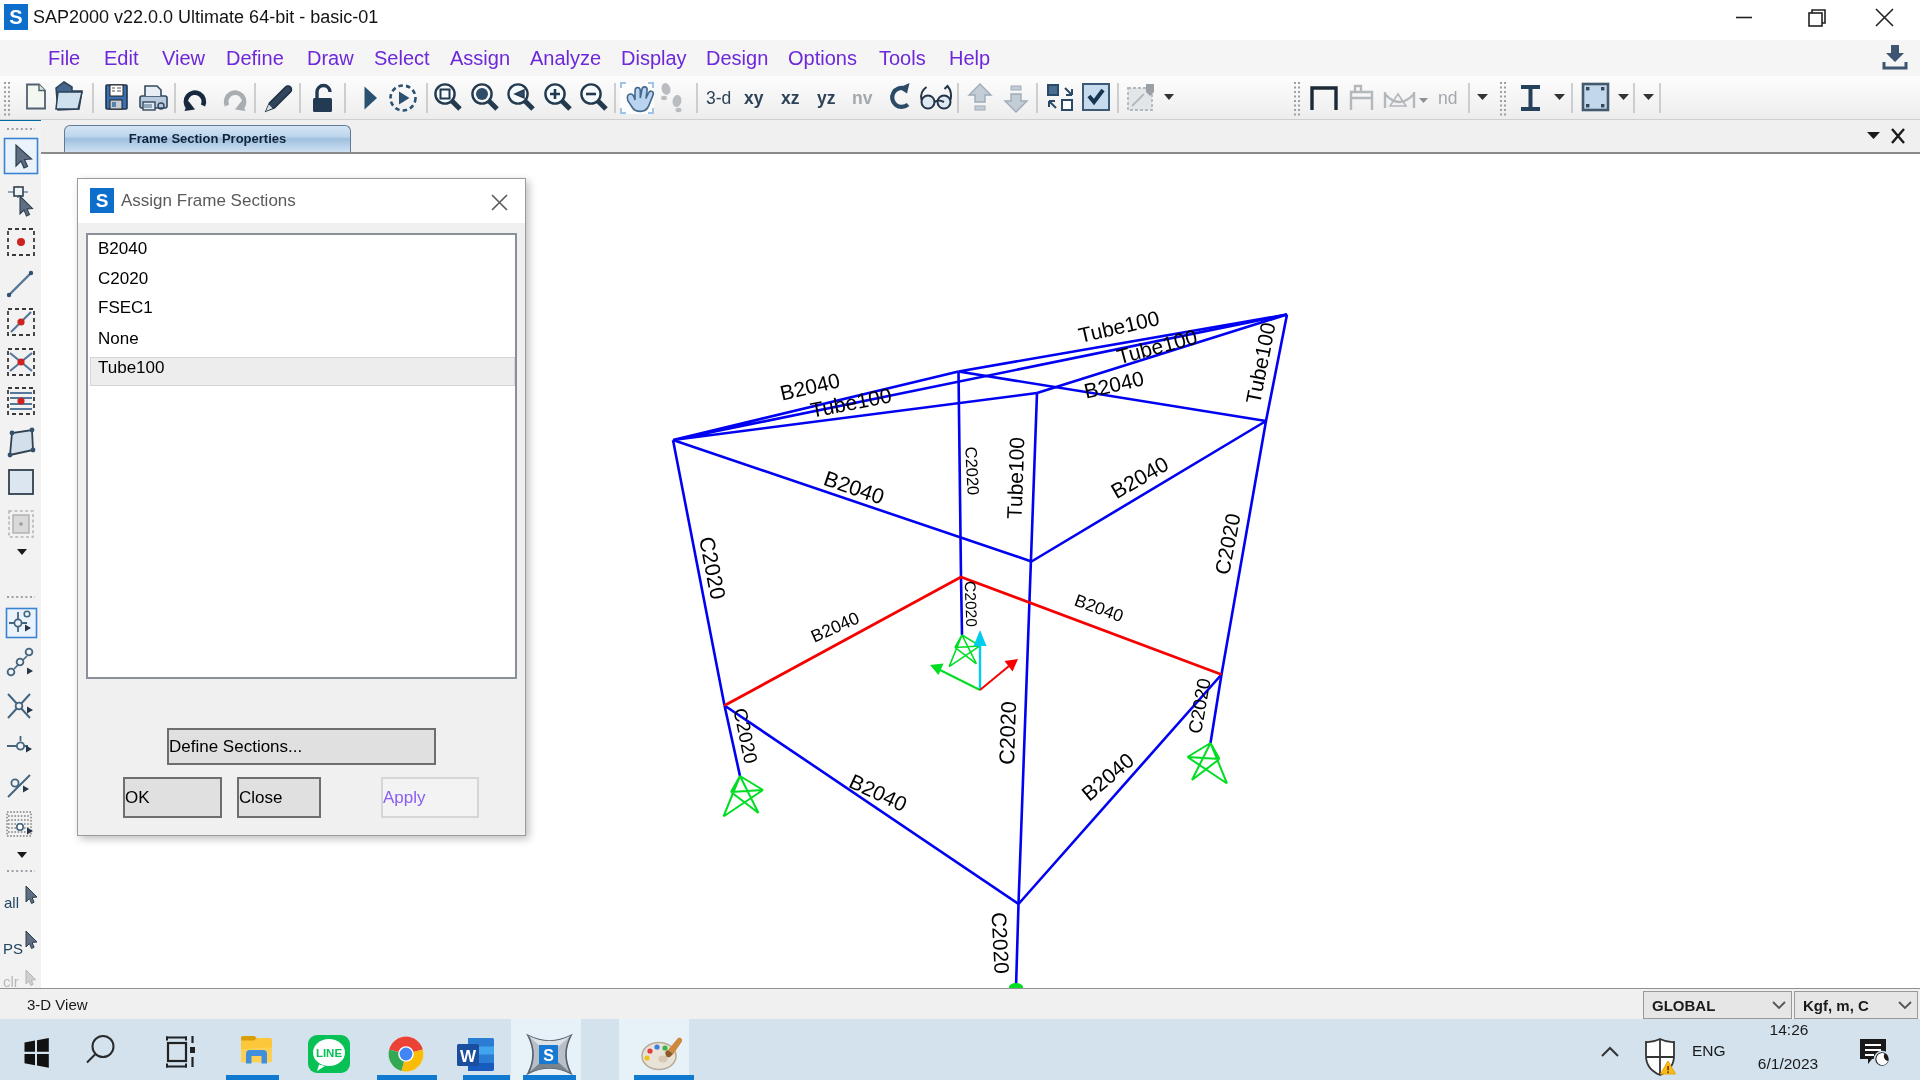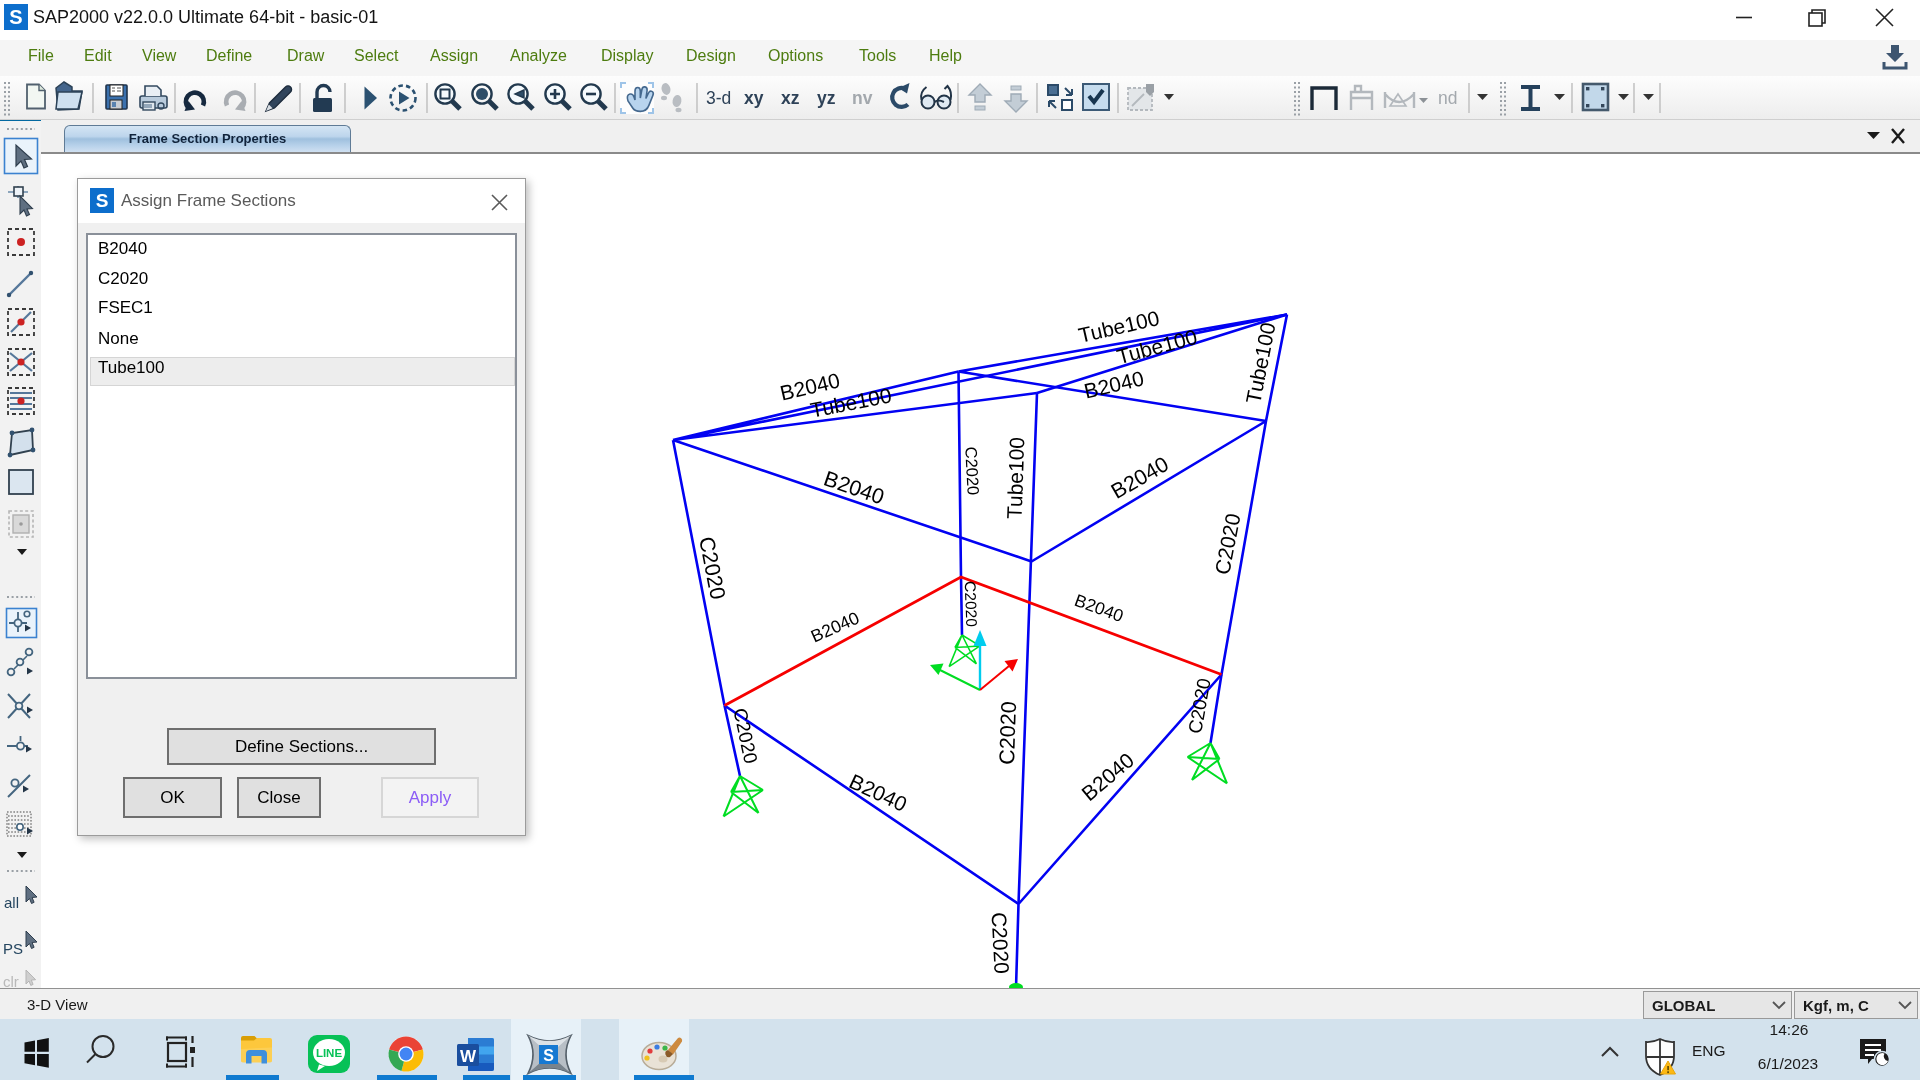--- a/index.html
+++ b/index.html
@@ -7,21 +7,21 @@
 #app { position:relative; width:1920px; height:1080px; }
 .abs { position:absolute; }
 
 
 #titlebar { left:0; top:0; width:1920px; height:40px; background:#fff; }
 #titlelogo { left:4px; top:4px; width:24px; height:26px; background:#0d6ecc; color:#fff; font-weight:bold; font-size:20px; text-align:center; line-height:26px; }
 #titletext { left:33px; top:7px; font-size:18px; color:#141414; }
 
 
 #menubar { left:0; top:40px; width:1920px; height:36px; background:#f5f5f5; }
-.menuitem { position:absolute; top:7px; font-size:16px; color:#4d7c0f; }
+.menuitem { position:absolute; top:7px; font-size:20px; color:#6d28d9;margin-left:20px; }
 
 
 #toolbar { left:0; top:76px; width:1920px; height:44px; background:linear-gradient(#fdfdfd,#ededed); border-bottom:1px solid #cfcfcf; }
 
 
 #sidebar { left:0; top:120px; width:53px; height:868px; background:#f2f2f2; border-right:1px solid #9e9e9e; border-top:1px solid #0369a1; }
 
 
 #tabstrip { left:41px; top:120px; width:1879px; height:34px; background:#f0f0f0; border-bottom:2px solid #8a8a8a; }
 #tab { position:absolute; left:23px; top:5px; width:287px; height:27px; border:1px solid #5f7b96; border-bottom:none; border-radius:6px 6px 0 0; background:linear-gradient(#d4e5f4 0%, #bdd5ec 40%, #9fc0de 50%, #b7d1ea 75%, #cfe0f1 100%); text-align:center; font-size:13px; font-weight:bold; color:#10233b; line-height:26px; }
@@ -30,21 +30,21 @@
 #viewport { left:41px; top:154px; width:1879px; height:834px; background:#fff; }
 
 
 #dlg { left:36px; top:24px; width:449px; height:658px; background:#f0f0f0; border:1px solid #9b9b9b; box-shadow:3px 3px 8px rgba(0,0,0,0.25); }
 #dlgtitle { left:0; top:0; width:447px; height:44px; background:#fff; }
 #dlgs { left:12px; top:9px; width:24px; height:25px; background:#0d6ecc; color:#fff; font-weight:bold; font-size:19px; text-align:center; line-height:25px; }
 #dlgtext { left:43px; top:12px; font-size:17px; color:#5a5a5a; }
 #dlglist { left:8px; top:54px; width:431px; height:446px; background:#fff; border:2px solid #8a9099; }
 .li { position:absolute; left:10px; font-size:17px; color:#000; }
 #lihl { position:absolute; left:2px; top:122px; width:425px; height:29px; background:#ededed; border:1px solid #d5d5d5; }
-.btn { position:absolute; background:#e0e0e0; border:2px solid #6e6e6e; font-size:17px; color:#000; text-align:center; }
+.btn { position:absolute; background:#e0e0e0; border:2px solid #6e6e6e; font-size:17px; color:#000; }
 
 
 #statusbar { left:0; top:988px; width:1920px; height:31px; background:#f0f0f0; border-top:1px solid #919191; }
 #sbtext { left:27px; top:7px; font-size:15px; color:#1a1a1a; }
 .combo { position:absolute; top:2px; height:28px; background:#e6e6e6; border:1px solid #999; font-size:15px; color:#1a1a1a; }
 .combo span { position:absolute; left:8px; top:5px;font-weight:bold; }
 
 
 #taskbar { left:0; top:1019px; width:1920px; height:61px; background:#d3e2ed; }
 .tile { position:absolute; top:0; height:61px; background:#e7f1f8; }

